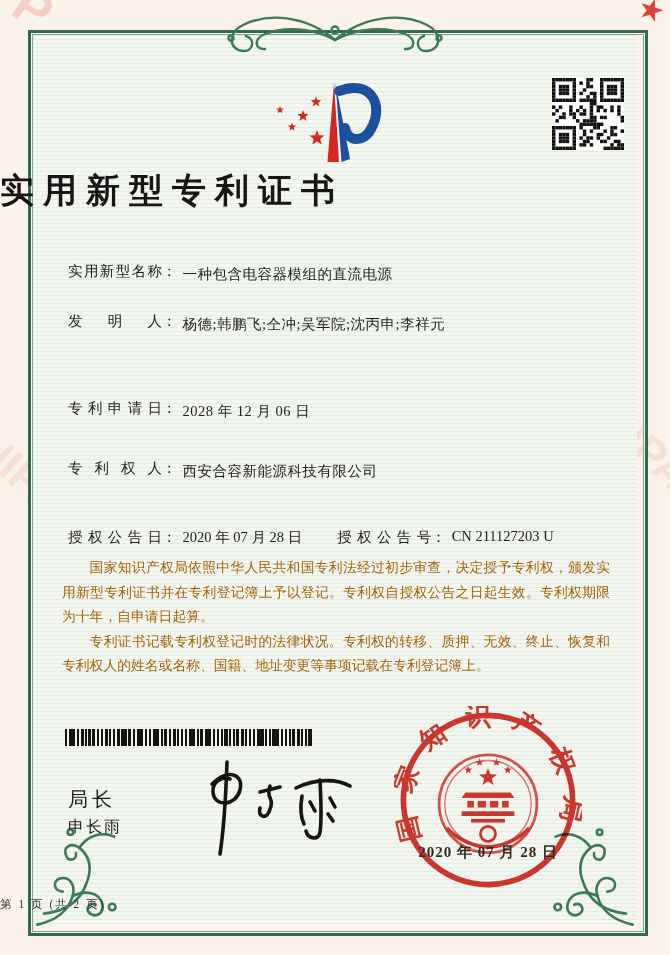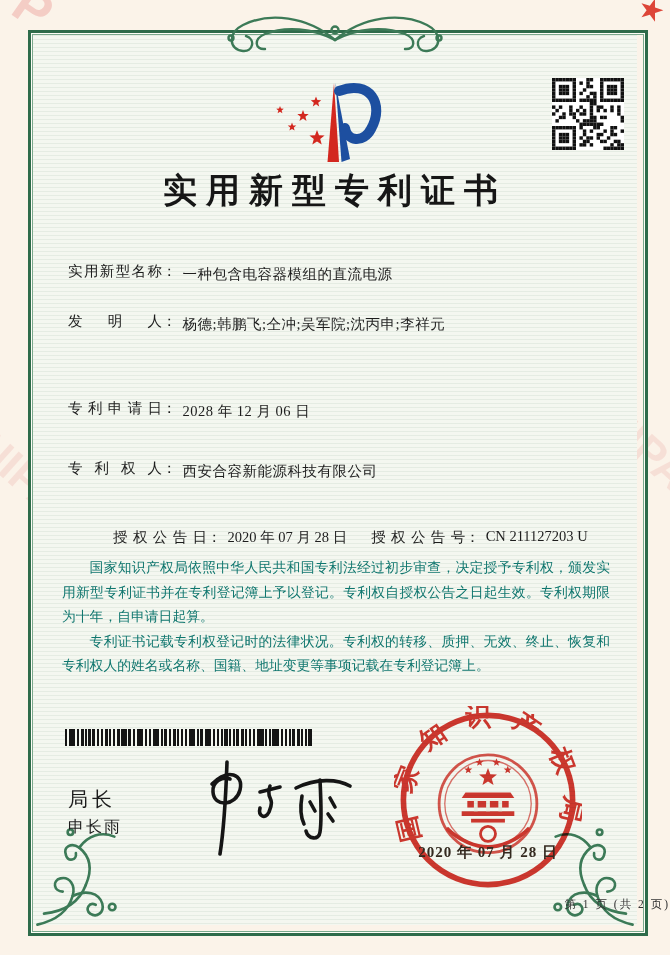--- a/index.html
+++ b/index.html
@@ -14,48 +14,48 @@
   
   .frame{position:absolute;left:28px;top:30px;width:614px;height:900px;
          border:3px solid #2e6b4a;box-shadow:inset 0 0 0 1px #fdfdf6, inset 0 0 0 2px #7aa88c;}
   .frame-bg{position:absolute;left:33px;top:35px;width:604px;height:890px;
             background-color:#f4f7f0;
             background-image:repeating-linear-gradient(180deg, rgba(118,158,130,0.12) 0 1px, rgba(255,255,255,0) 1px 4px);}
   .flourish{position:absolute;pointer-events:none;}
 
   
   .cert-no{position:absolute;left:66px;top:68px;font-size:14px;letter-spacing:3px;color:#2b2b2b;}
-  .title{position:absolute;left:0;top:168px;width:670px;text-align:center;
+  .title{position:absolute;left:0;top:168px;width:670px;
          font-size:34px;font-weight:700;letter-spacing:9px;color:#161616;}
   .row{position:absolute;left:68px;width:545px;font-size:14.5px;color:#1d1d1d;}
   .lbl{display:inline-block;width:94px;text-align:justify;text-align-last:justify;vertical-align:top;}
   .colon{display:inline-block;vertical-align:top;margin-right:6px;}
   .val{display:inline-block;vertical-align:top;letter-spacing:0.5px;max-width:428px;line-height:1.75;}
-  .row2{display:flex;gap:24px;margin-left:45px;}
+  .row2{display:flex;gap:35px;}
   .fld{white-space:nowrap;}
 
   .paras{position:absolute;left:62px;top:556px;width:548px;font-size:13.8px;line-height:1.78;
-         color:#0f766e;text-align:justify;}
+         color:#a16207;text-align:justify;}
   .paras p{margin:0;text-indent:2em;}
 
   .barcode{position:absolute;left:65px;top:729px;width:247px;height:17px;background:#f4f7f0;
     background-image:
       repeating-linear-gradient(90deg,#141414 0 2px,transparent 2px 4px),
       repeating-linear-gradient(90deg,#141414 0 1px,transparent 1px 9px),
       repeating-linear-gradient(90deg,transparent 0 6px,#141414 6px 9px,transparent 9px 17px);}
 
   .officer-title{position:absolute;left:68px;top:786px;font-size:20px;letter-spacing:4px;color:#1c1c1c;}
   .officer-name{position:absolute;left:68px;top:817px;font-size:16px;letter-spacing:2px;color:#1c1c1c;font-family:Liberation Mono, monospace;}
   .signature{position:absolute;left:170px;top:756px;}
 
   .seal{position:absolute;left:394px;top:706px;opacity:0.92;mix-blend-mode:multiply;}
   .seal-date{position:absolute;left:398px;top:843px;width:180px;text-align:center;
              font-size:15px;font-weight:700;letter-spacing:1px;color:#33291f;}
 
-  .footer{position:absolute;left:0;top:897px;width:670px;text-align:right;font-size:11.5px;
+  .footer{position:absolute;left:0;top:897px;width:670px;text-align:left;font-size:11.5px;
           letter-spacing:2px;color:#333;}
 </style>
 </head>
 <body>
 
 <div id="page">
 
   <div class="wm" style="left:138px;top:98px;font-size:44px;opacity:.30;transform:rotate(-38deg);">CNIPA</div>
   <div class="wm" style="left:424px;top:268px;font-size:46px;opacity:.28;transform:rotate(42deg);">CNIPA</div>
   <div class="wm" style="left:-58px;top:438px;font-size:44px;opacity:.26;transform:rotate(42deg);">CNIPA</div>

